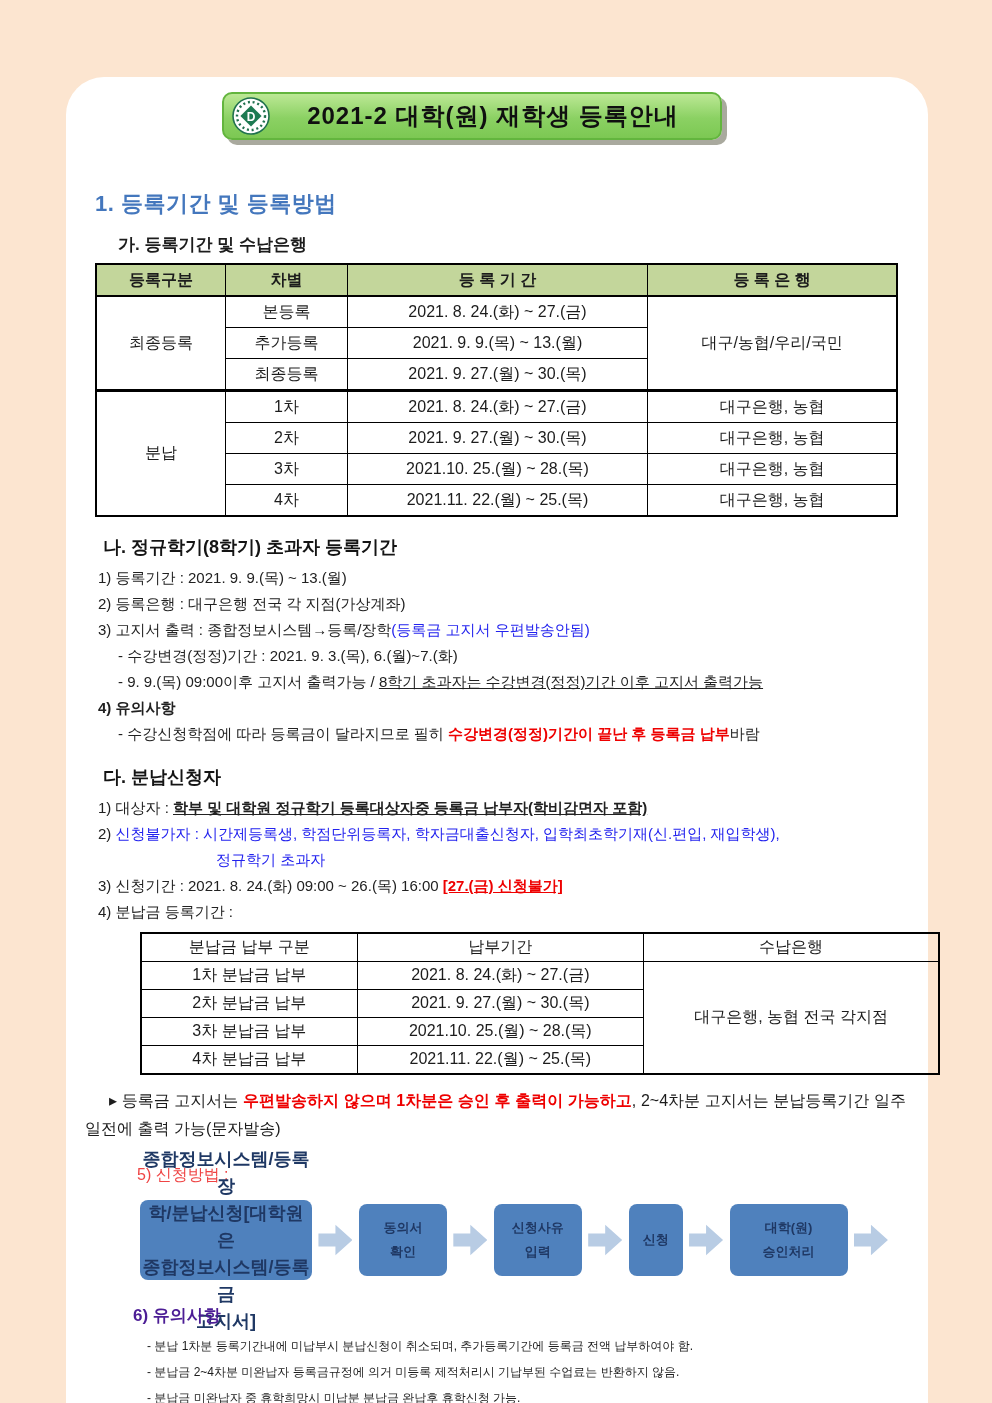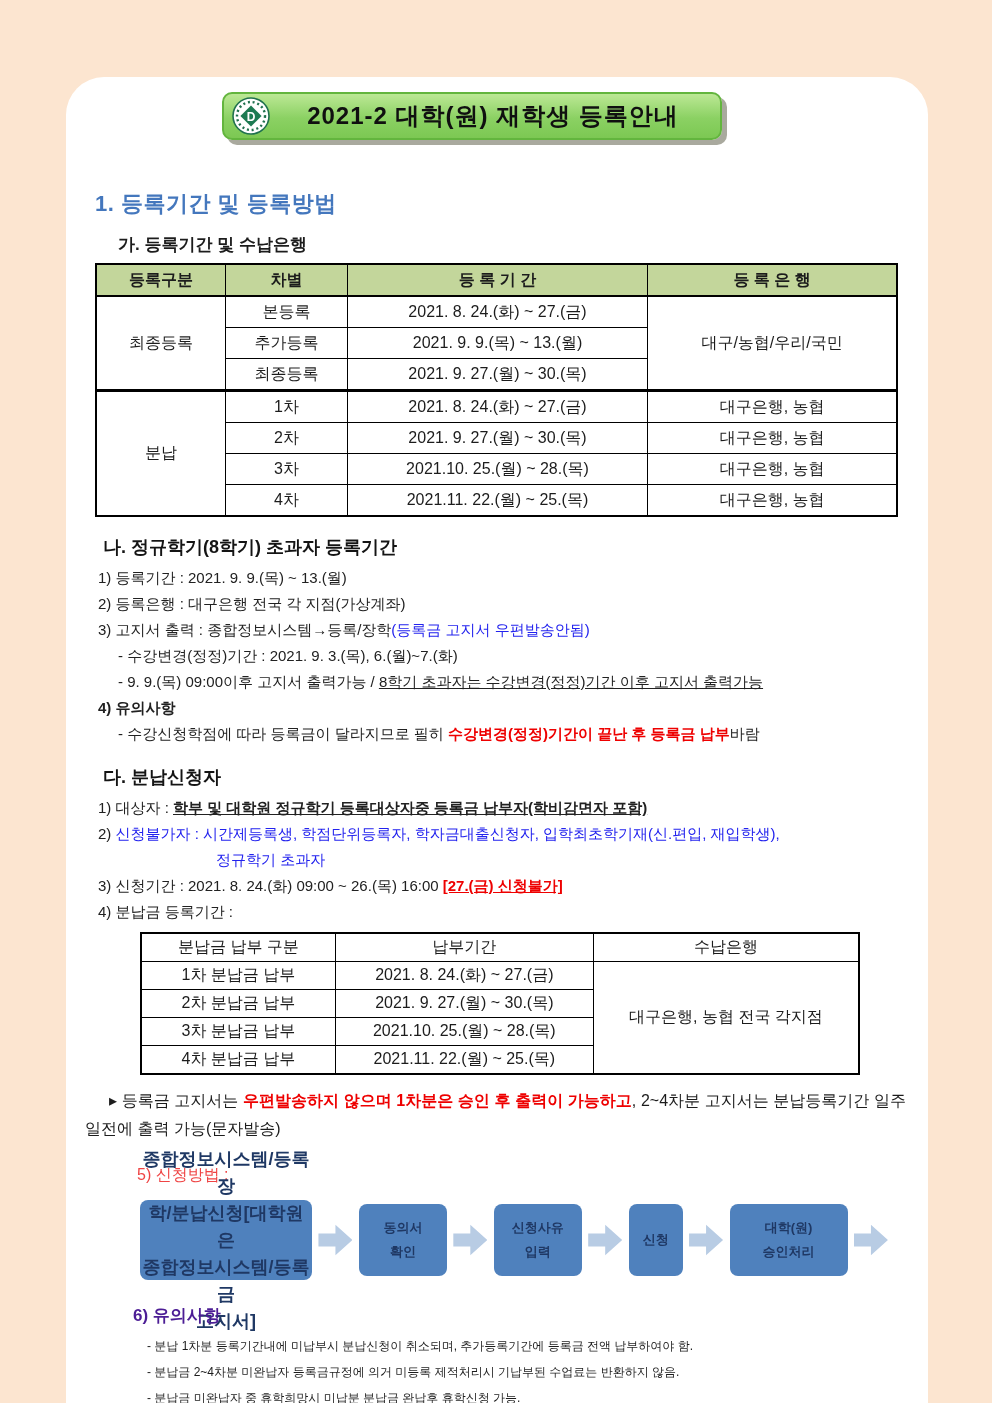--- a/index.html
+++ b/index.html
@@ -25,21 +25,21 @@
   
   .h1{margin:49px 0 0 29px;font-size:22px;font-weight:bold;color:#4477bd;letter-spacing:0.5px;}
   .h-ga{margin:14px 0 0 52px;font-size:17px;font-weight:bold;color:#1c1c1c;}
   .h-sub{margin:18px 0 0 37px;font-size:18px;font-weight:bold;color:#141414;}
   
   table{border-collapse:collapse;text-align:center;color:#1c1c1c;}
   .t1{margin:7px 0 0 29px;width:803px;font-size:16px;border:2px solid #000;}
   .t1 th,.t1 td{border:1px solid #000;height:30px;padding:0 4px;}
   .t1 thead th{background:#c3d69b;font-weight:bold;border-bottom:2px solid #000;}
   .t1 tbody.grp2 tr.first td{border-top:3px solid #000;}
-  .t2{margin:7px 0 0 74px;width:720px;font-size:16px;border:2px solid #000;}
+  .t2{margin:7px 0 0 74px;width:800px;font-size:16px;border:2px solid #000;}
   .t2 th,.t2 td{border:1px solid #000;height:27px;font-weight:normal;padding:0 4px;}
   
   .lst{margin:6px 0 0 32px;font-size:15px;line-height:26px;}
   .lst .sub{margin-left:20px;}
   .hang2{margin-left:118px;}
   .bold{font-weight:bold;}
   .blue{color:#2222ee;}
   .red{color:#ee0000;font-weight:bold;}
   .u{text-decoration:underline;}
   .note{margin:12px 22px 0 19px;font-size:16px;line-height:28px;text-align:justify;text-indent:24px;color:#1c1c1c;}

